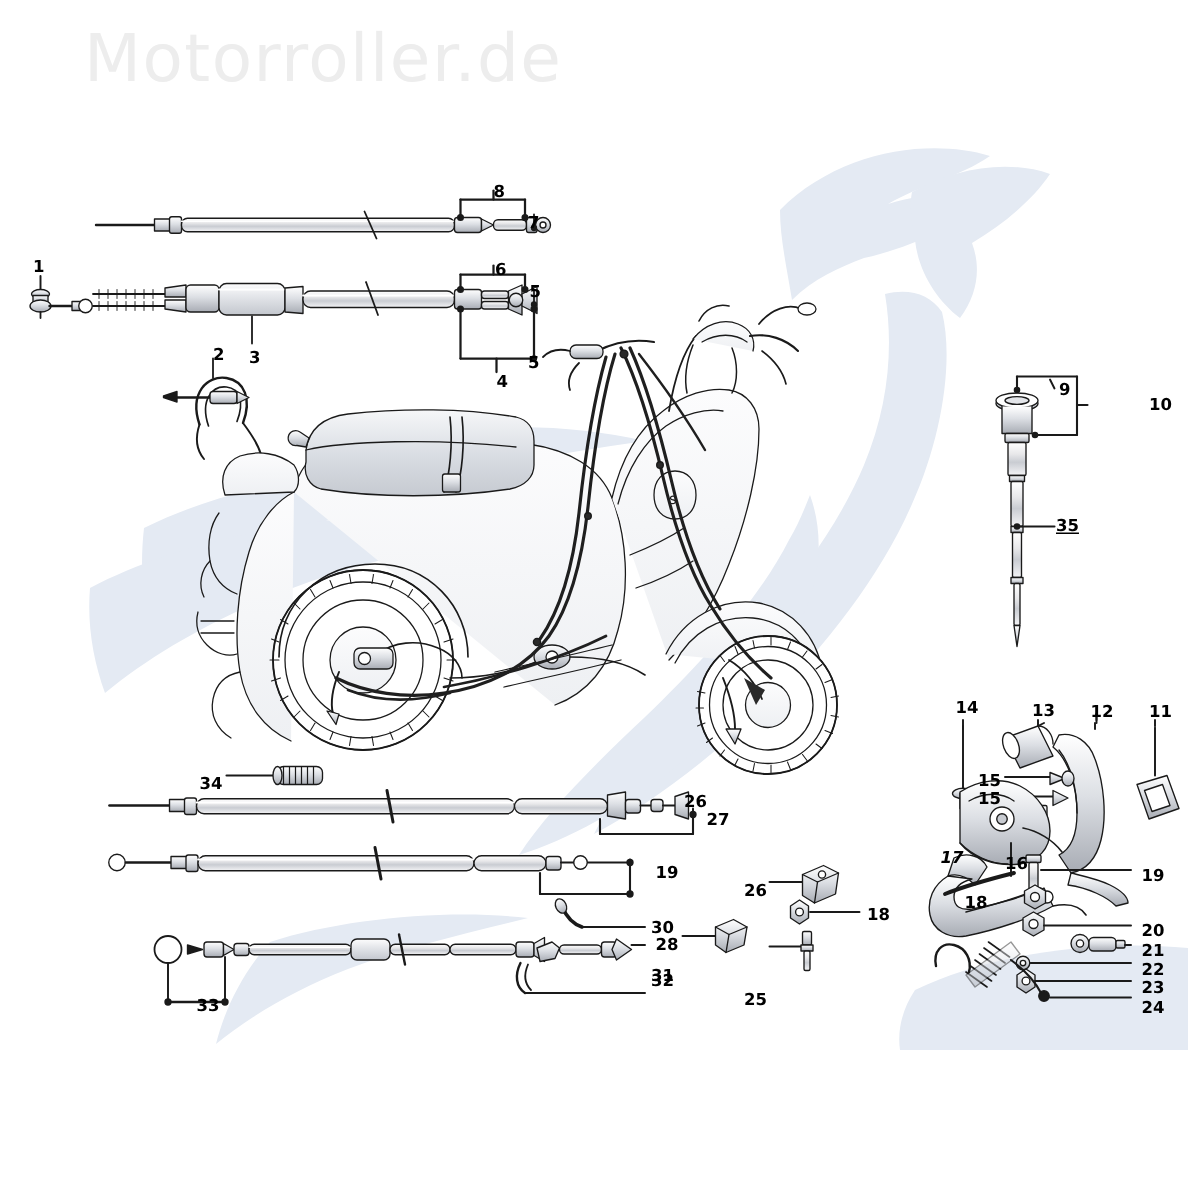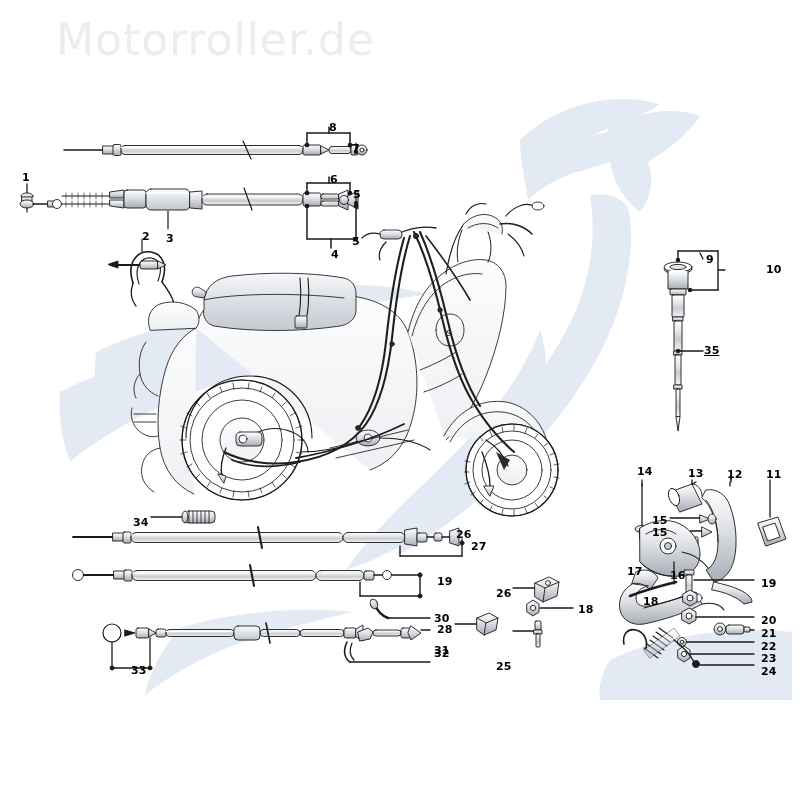--- a/index.html
+++ b/index.html
@@ -687,21 +687,21 @@
       <div class="callout" style="left: 706px; top: 254px;">9</div>
       <div class="callout" style="left: 730px; top: 264px; margin-left: 36px;">10</div>
       <div class="callout" style="left: 704px; top: 345px; text-decoration: underline;">35</div>
       <div class="callout" style="left: 766px; top: 469px;">11</div>
       <div class="callout" style="left: 727px; top: 469px;">12</div>
       <div class="callout" style="left: 688px; top: 468px;">13</div>
       <div class="callout" style="left: 637px; top: 466px;">14</div>
       <div class="callout" style="left: 652px; top: 515px;">15</div>
       <div class="callout" style="left: 652px; top: 527px;">15</div>
       <div class="callout" style="left: 670px; top: 570px;">16</div>
-      <div class="callout" style="left: 627px; top: 566px;">17</div>
+      <div class="callout" style="left: 627px; top: 566px; font-style: italic;">17</div>
       <div class="callout" style="left: 643px; top: 596px;">18</div>
       <div class="callout" style="left: 761px; top: 578px;">19</div>
       <div class="callout" style="left: 761px; top: 615px;">20</div>
       <div class="callout" style="left: 761px; top: 628px;">21</div>
       <div class="callout" style="left: 761px; top: 641px;">22</div>
       <div class="callout" style="left: 761px; top: 653px;">23</div>
       <div class="callout" style="left: 761px; top: 666px;">24</div>
       <div class="callout" style="left: 496px; top: 661px;">25</div>
       <div class="callout" style="left: 578px; top: 604px;">18</div>
       <div class="callout" style="left: 496px; top: 588px;">26</div>

